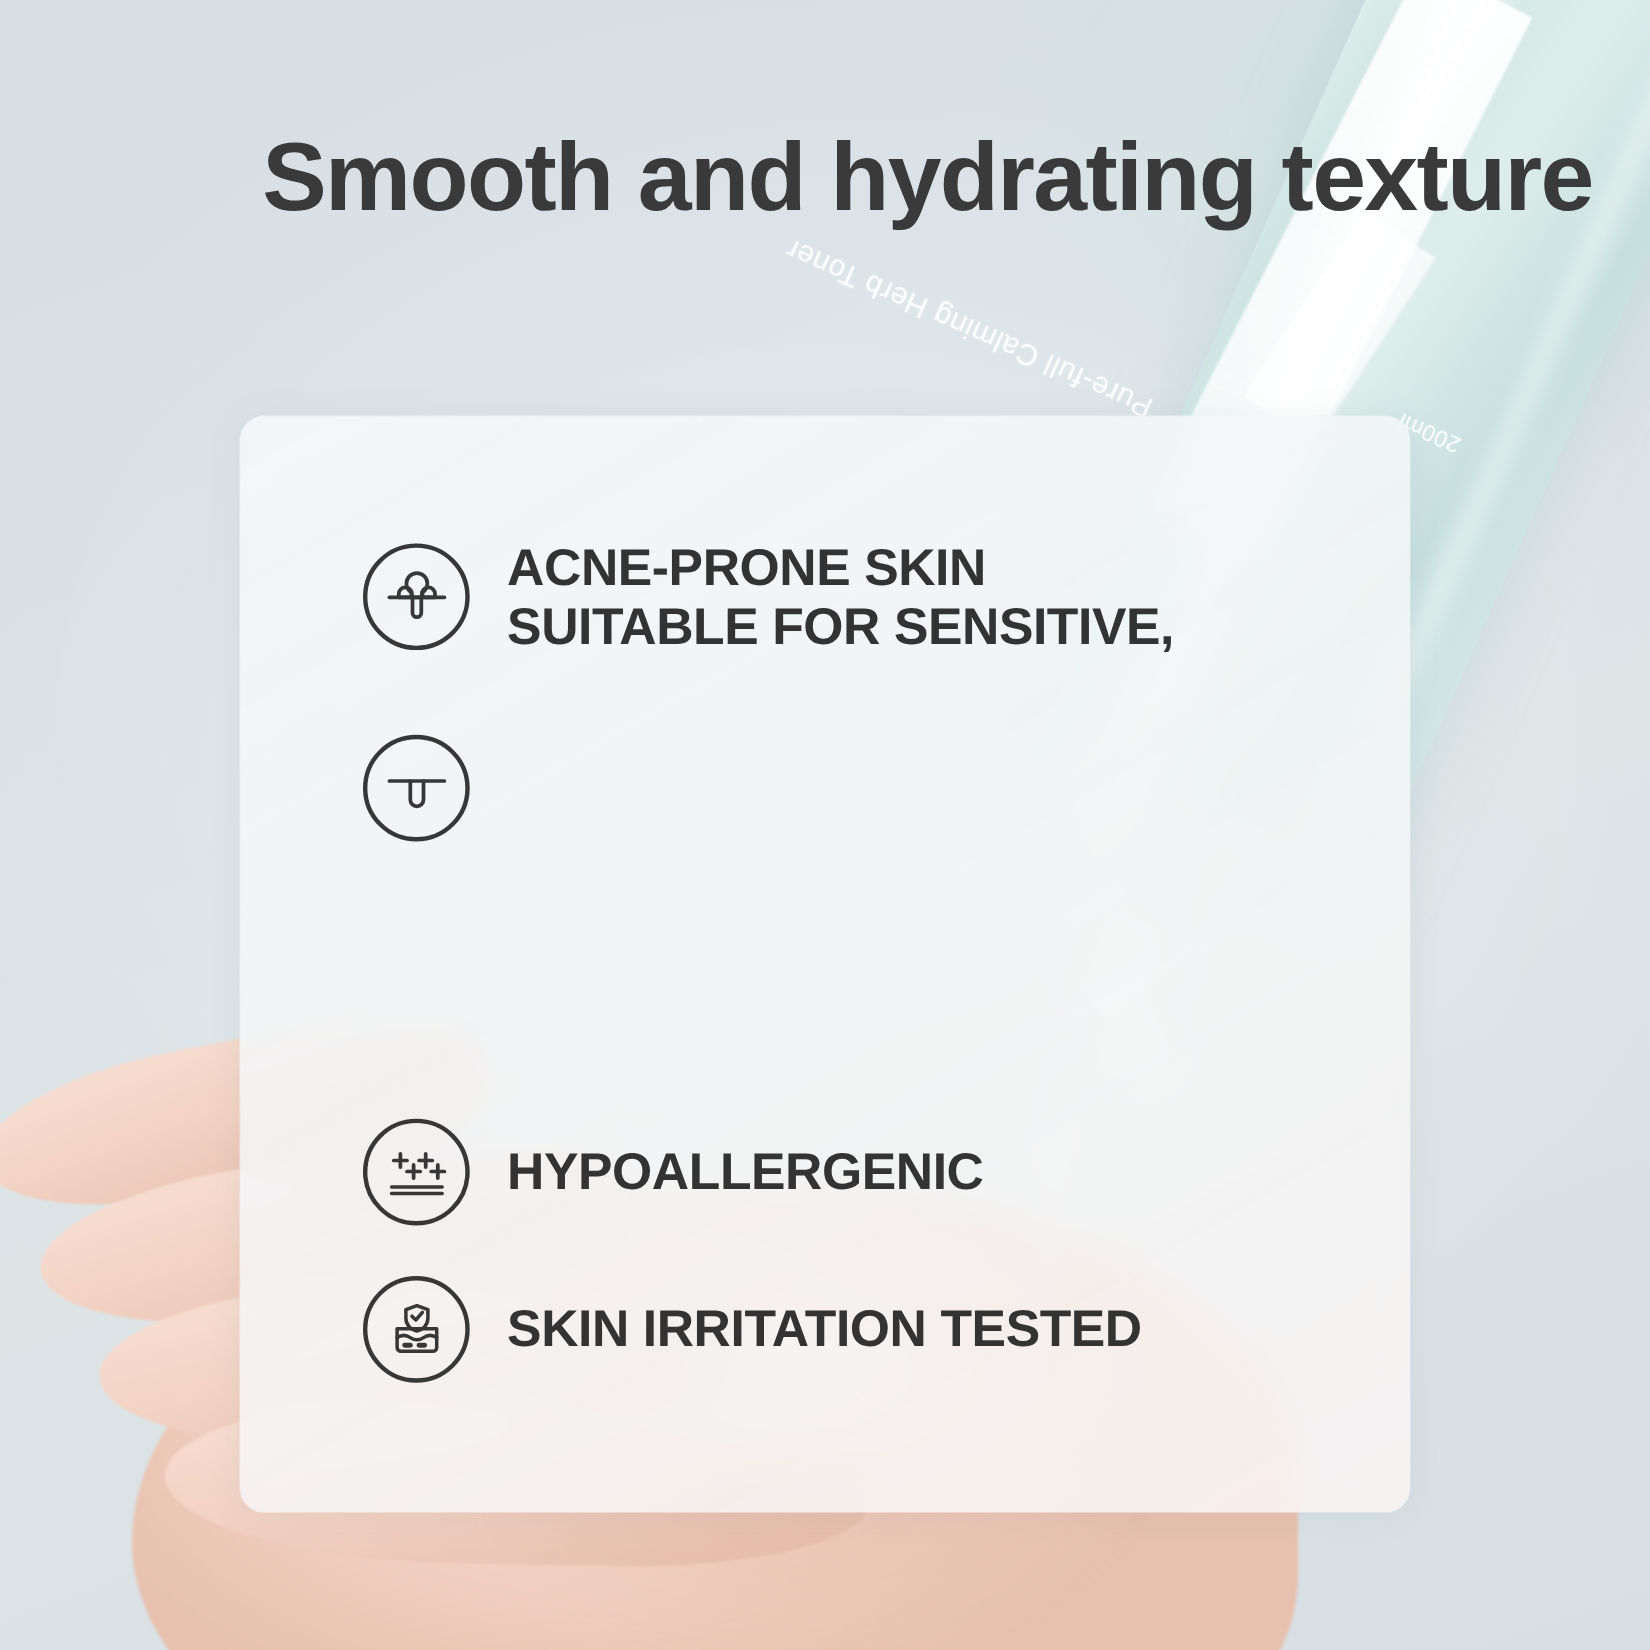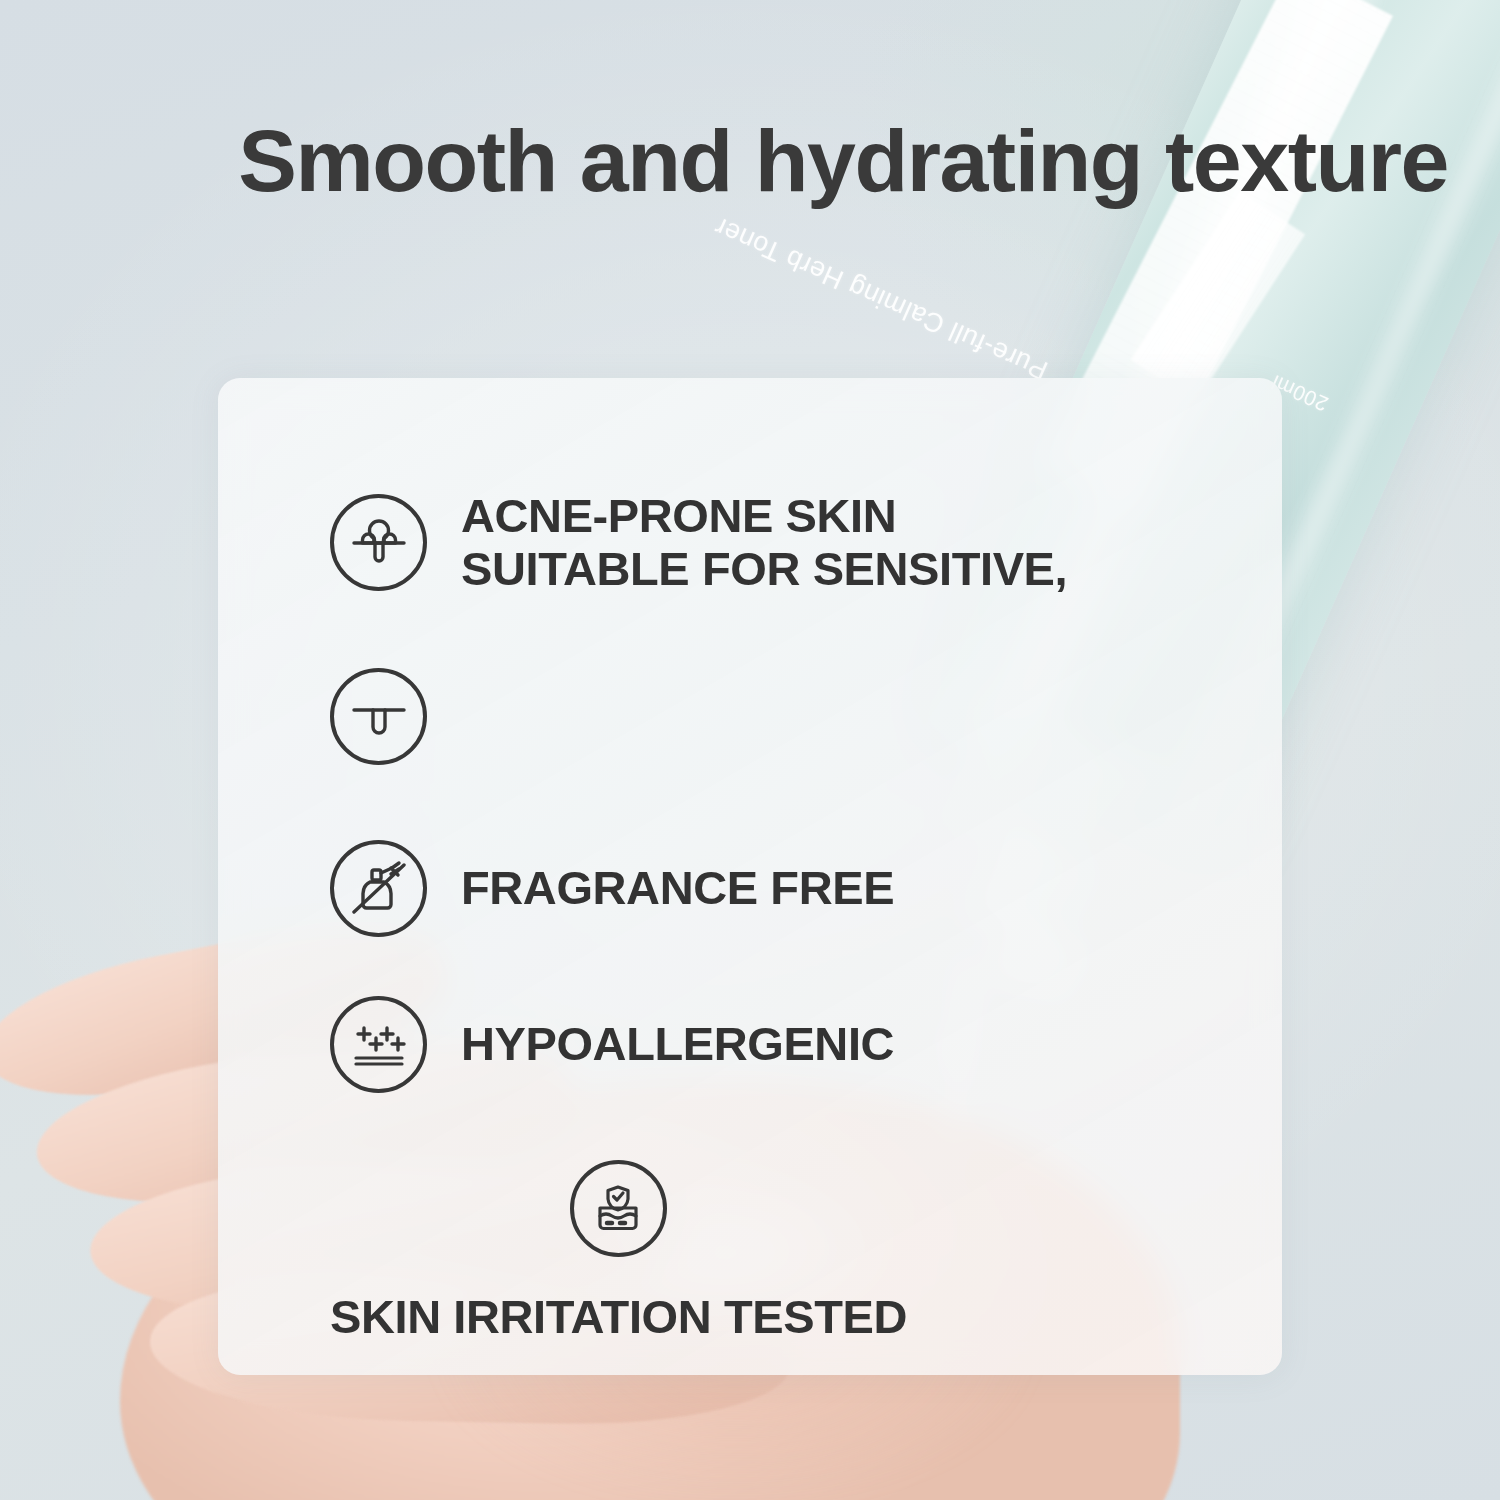--- a/index.html
+++ b/index.html
@@ -290,22 +290,22 @@
     font-weight: 400;
     color: #3b3b3b;
     letter-spacing: -0.2px;
     line-height: 1.15;
     margin-top: 2px;
   }
 
   .r0 { top: 112px; }
   .r1 { top: 290px; }
   .r2 { top: 462px; }
-  .r3 { top: 618px; }
-  .r4 { top: 782px; flex-direction: column; }
+  .r3 { top: 639px; }
+  .r4 { top: 782px; }
 </style>
 </head>
 <body>
 
 <div id="canvas">
 
   <div class="bg-base"></div>
   <div class="bg-vignette"></div>
 
   <div class="hand-wrap">
@@ -361,36 +361,20 @@
 
     <div class="feature-row r1">
       <div class="icon-badge">
         <svg width="62" height="62" viewBox="0 0 62 62" fill="none" stroke="#373737" stroke-width="3.4" stroke-linecap="round" stroke-linejoin="round">
           <line x1="6" y1="24" x2="56" y2="24"></line>
           <path d="M25 24 l0 17 a6 6 0 0 0 12 0 l0 -17"></path>
         </svg>
       </div>
     </div>
 
-    <div class="feature-row r2">
-      <div class="icon-badge">
-        <svg width="66" height="66" viewBox="0 0 66 66" fill="none" stroke="#373737" stroke-width="3.4" stroke-linecap="round" stroke-linejoin="round">
-          <path d="M24 26 a13 13 0 0 0 -7 11.5 l0 11 a3.5 3.5 0 0 0 3.5 3.5 l21 0 a3.5 3.5 0 0 0 3.5 -3.5 l0 -11 a13 13 0 0 0 -7 -11.5 Z"></path>
-          <rect x="26" y="14" width="9" height="10" rx="2"></rect>
-          <line x1="35" y1="17" x2="46" y2="12"></line>
-          <line x1="46" y1="12" x2="53" y2="7"></line>
-          <line x1="45" y1="18" x2="53" y2="13"></line>
-          <line x1="45" y1="12" x2="52" y2="19"></line>
-          <line x1="8" y1="56" x2="58" y2="9"></line>
-        </svg>
-      </div>
-      <div class="feat-text">
-        <div class="feat-main">FRAGRANCE FREE</div>
-      </div>
-    </div>
 
     <div class="feature-row r3">
       <div class="icon-badge">
         <svg width="62" height="62" viewBox="0 0 62 62" fill="none" stroke="#373737" stroke-width="3.2" stroke-linecap="round" stroke-linejoin="round">
           <line x1="8" y1="44" x2="54" y2="44"></line>
           <line x1="8" y1="50" x2="54" y2="50"></line>
           <g stroke-width="3.4">
             <line x1="16" y1="14" x2="16" y2="26"></line>
               <line x1="10" y1="20" x2="22" y2="20"></line>
             <line x1="28" y1="24" x2="28" y2="36"></line>

